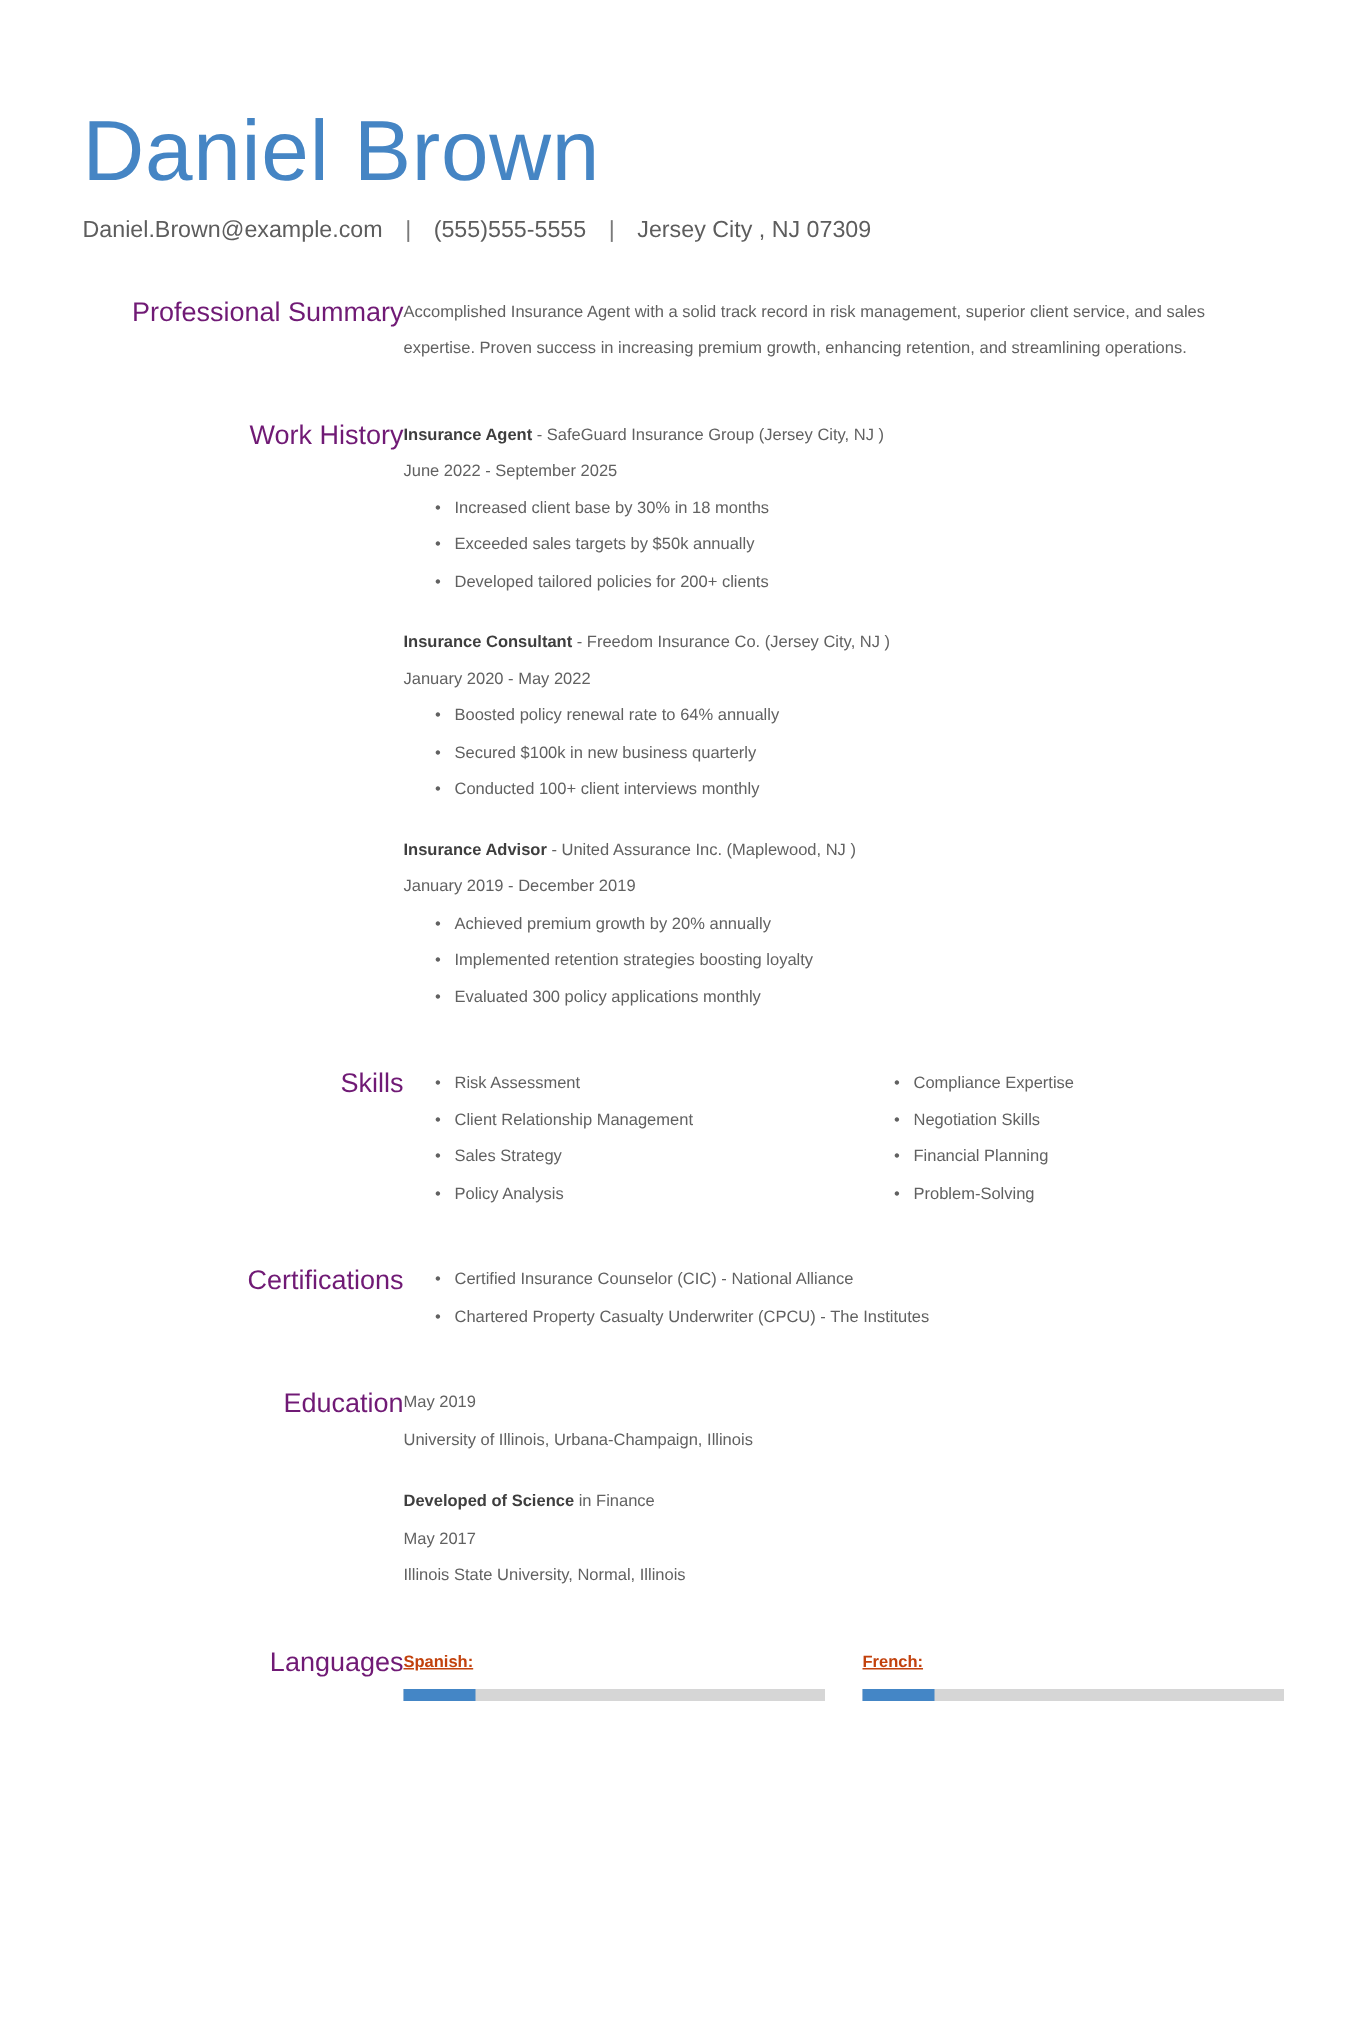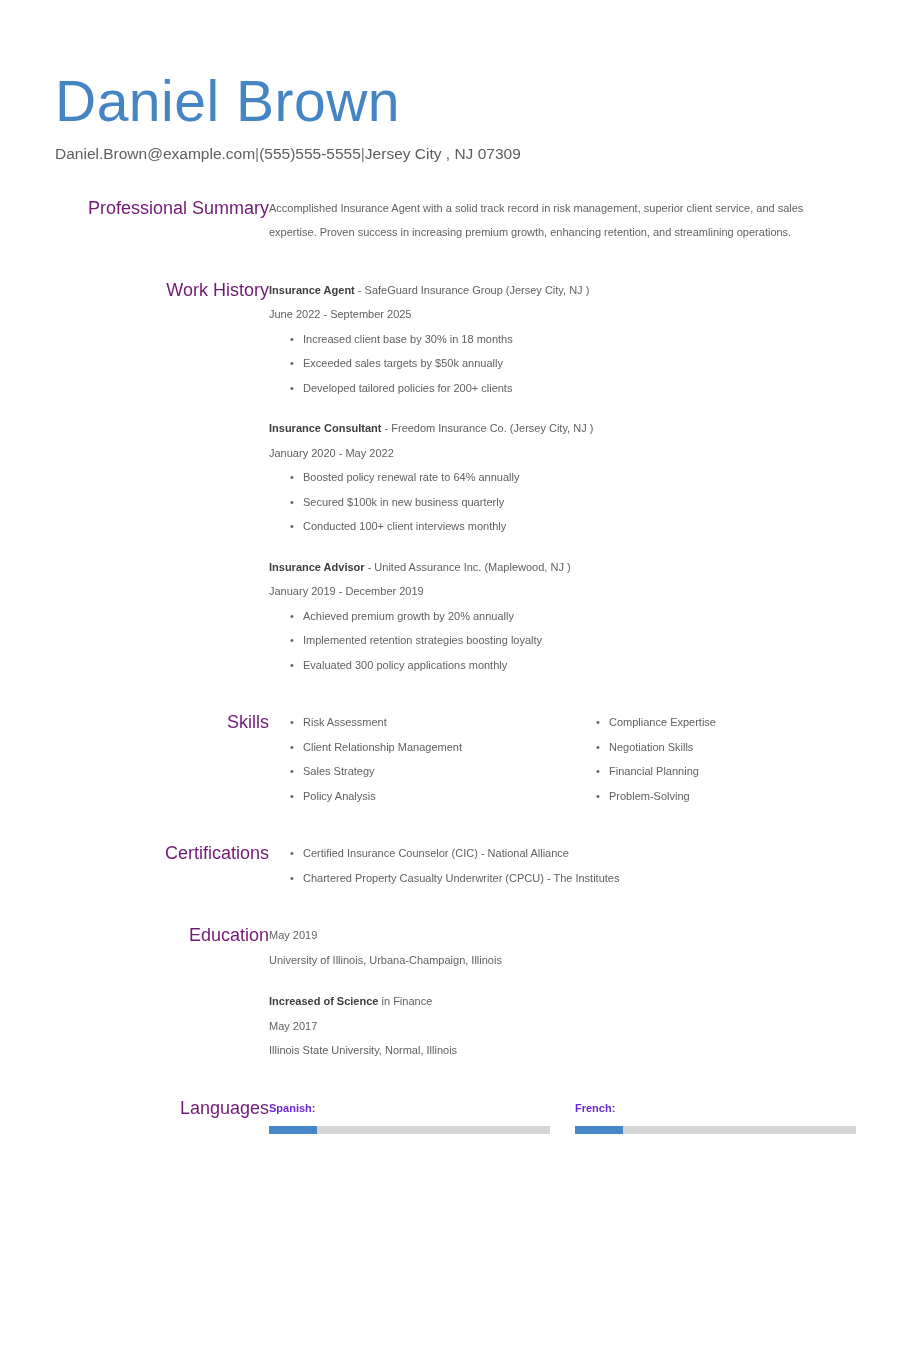--- a/index.html
+++ b/index.html
@@ -22,20 +22,21 @@
     line-height: 1.05;
     color: #4585c4;
     letter-spacing: 0.5px;
   }
   .contact {
     margin-top: 13px;
     font-size: 15.5px;
     color: #5d5d5d;
     display: flex;
     align-items: center;
+    gap: 15px;
   }
   .contact .sep { color: #7a7a7a; }
 
   
   .section {
     display: grid;
     grid-template-columns: 214px 1fr;
     margin-top: 33px;
     align-items: start;
   }
@@ -67,21 +68,21 @@
   
   .skills-grid { display: grid; grid-template-columns: 306px 1fr; }
   .skills-grid ul.col1 { width: 200px; }
 
   
   .degree { margin-bottom: 17px; }
   .degree:last-child { margin-bottom: 0; }
 
   
   .lang-grid { display: grid; grid-template-columns: 306px 1fr; row-gap: 9px; }
-  .lang-label { font-weight: bold; color: #6d28d9; }
+  .lang-label { font-weight: bold; color: #c2410c; text-decoration: underline; }
   .lang-bar { width: 281px; height: 8px; background: #d6d6d6; margin: 6px 0 5px; }
   .lang-fill { height: 100%; width: 0; background: #4486c6; }
 </style>
 </head>
 <body>
 
 <div class="page">
 
   <header>
     <h1 class="name">Daniel Brown</h1>
@@ -167,21 +168,21 @@
   <section class="section">
     <div class="section-title">Education</div>
     <div class="content">
 
       <div class="degree">
         <div>May 2019</div>
         <div>University of Illinois, Urbana-Champaign, Illinois</div>
       </div>
 
       <div class="degree">
-        <div><span class="bold">Increased of Science</span><span> in Finance</span></div>
+        <div><span class="bold">Developed of Science</span><span> in Finance</span></div>
         <div>May 2017</div>
         <div>Illinois State University, Normal, Illinois</div>
       </div>
 
     </div>
   </section>
 
   <section class="section">
     <div class="section-title">Languages</div>
     <div class="content lang-grid">

